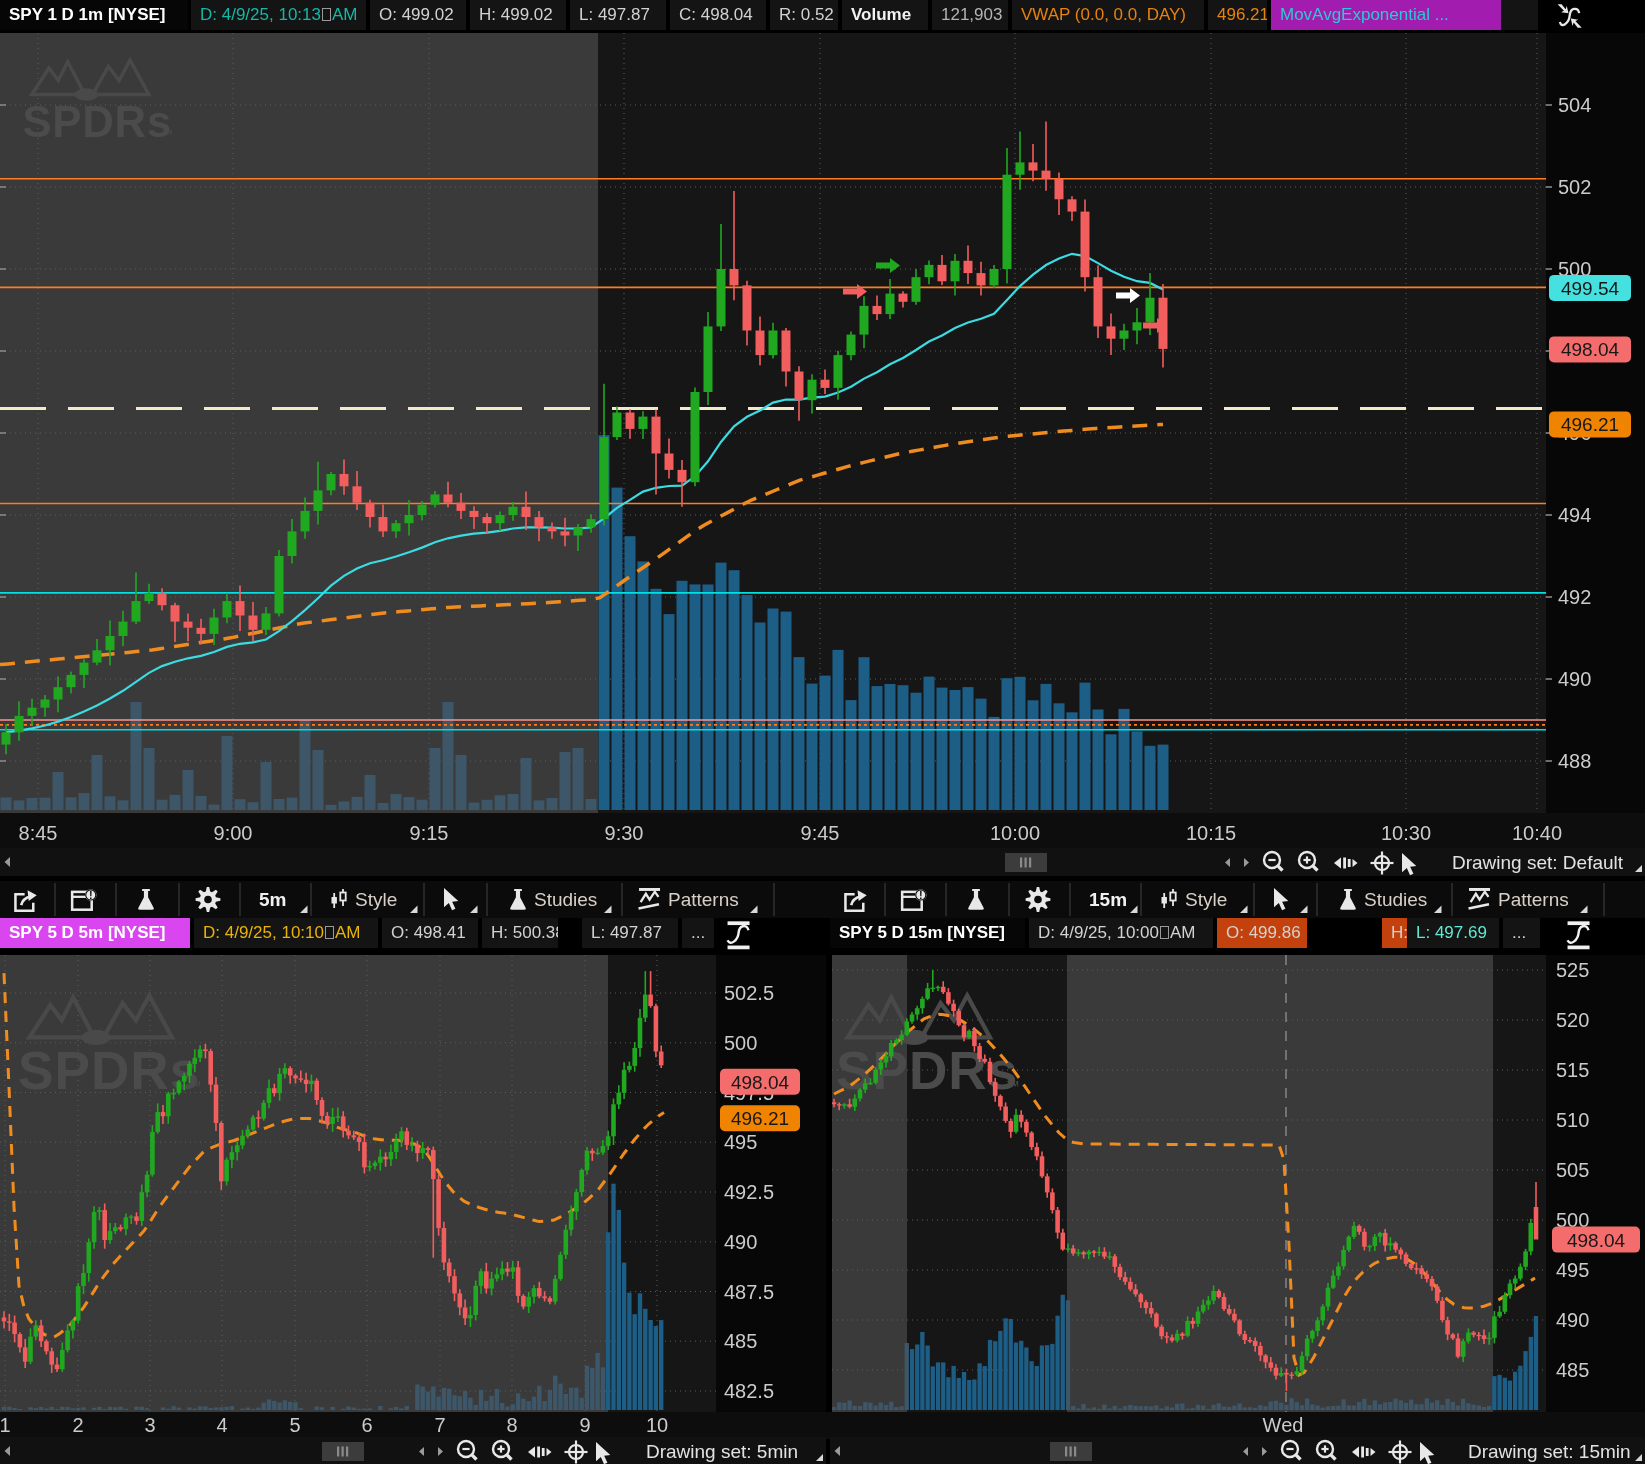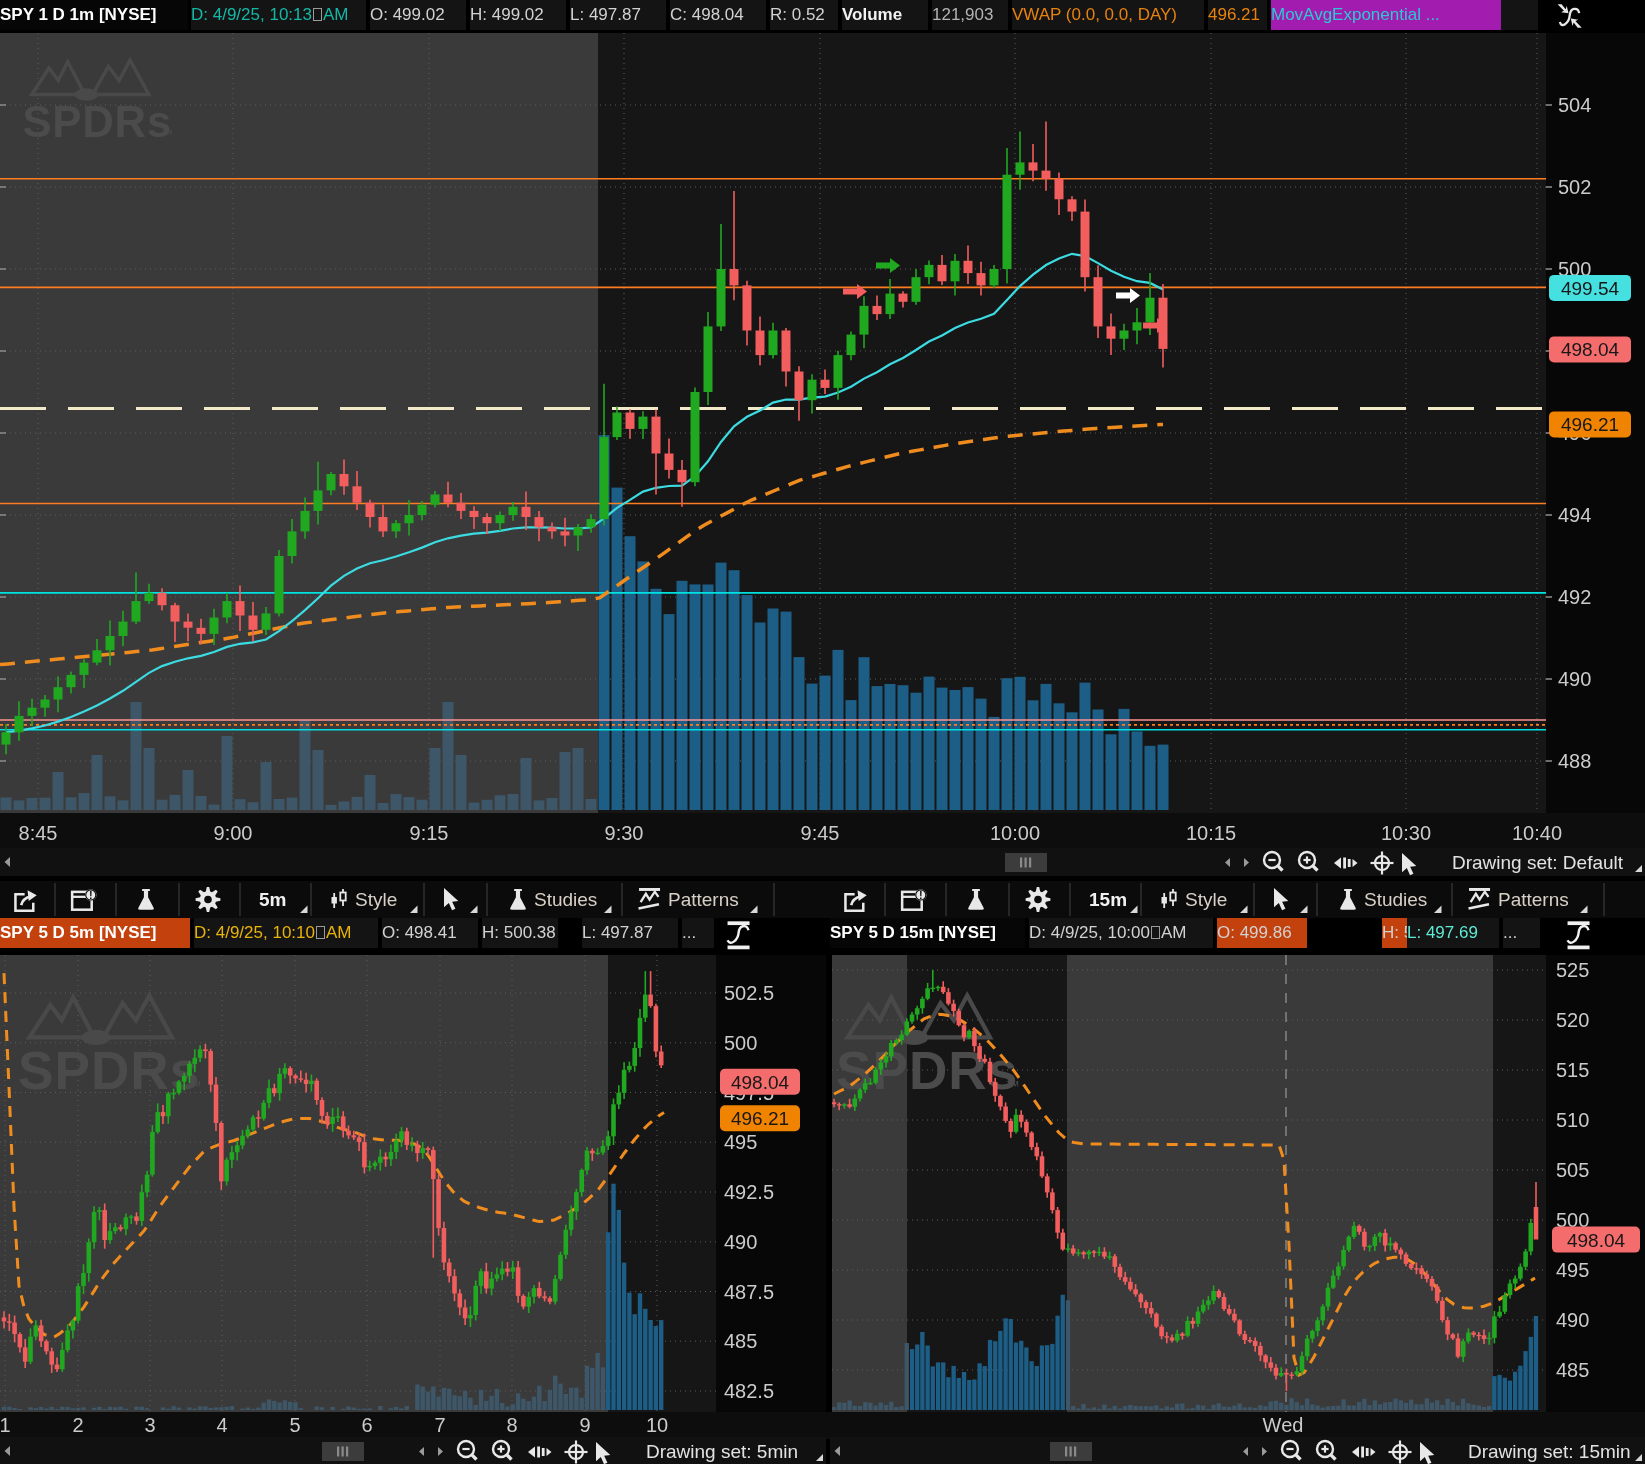--- a/index.html
+++ b/index.html
@@ -1,16 +1,16 @@
 <!DOCTYPE html>
 <html><head><meta charset="utf-8"><style>
 *{margin:0;padding:0;box-sizing:border-box}
 html,body{width:1645px;height:1464px;background:#000;overflow:hidden;font-family:"Liberation Sans",sans-serif}
 #page{position:relative;width:1645px;height:1464px;background:#000}
-.seg{position:absolute;height:30px;line-height:30px;font-size:17px;white-space:nowrap;overflow:hidden}
+.seg{position:absolute;height:30px;line-height:30px;font-size:17px;padding-left:9px;white-space:nowrap;overflow:hidden}
 .tofu{display:inline-block;width:9px;height:13px;border:1.2px solid #9a9a9a;margin:0 1px;vertical-align:-1px}
 </style></head>
 <body>
 <div id="page">
 <div style="position:absolute;left:0;top:0;width:1645px;height:33px;background:#000"></div>
 <div class="seg" style="left:0px;top:0px;width:188px;font-weight:bold;color:#ffffff;background:#060606">SPY 1 D 1m [NYSE]</div>
     <div class="seg" style="left:191px;top:0px;width:175px;color:#14b8a6;background:#141414">D: 4/9/25, 10:13<span class="tofu"></span>AM</div>
     <div class="seg" style="left:370px;top:0px;width:96px;color:#d2d2d2;background:#141414">O: 499.02</div>
     <div class="seg" style="left:470px;top:0px;width:96px;color:#d2d2d2;background:#141414">H: 499.02</div>
     <div class="seg" style="left:570px;top:0px;width:96px;color:#d2d2d2;background:#141414">L: 497.87</div>
@@ -526,21 +526,21 @@
           <line x1="116" y1="2" x2="116" y2="35"></line>
 <line x1="179" y1="2" x2="179" y2="35"></line>
           <line x1="240" y1="2" x2="240" y2="35"></line>
 <line x1="311" y1="2" x2="311" y2="35"></line>
           <line x1="424" y1="2" x2="424" y2="35"></line>
 <line x1="487" y1="2" x2="487" y2="35"></line>
           <line x1="622" y1="2" x2="622" y2="35"></line>
 <line x1="774" y1="2" x2="774" y2="35"></line>
 </g>
       </svg></div>
-<div class="seg" style="left:0px;top:918px;width:190px;font-weight:bold;color:#ffffff;background:#c2410c">SPY 5 D 5m [NYSE]</div>
+<div class="seg" style="left:0px;top:918px;width:190px;font-weight:bold;color:#ffffff;background:#d946ef">SPY 5 D 5m [NYSE]</div>
     <div class="seg" style="left:194px;top:918px;width:184px;color:#eab308;background:#141414">D: 4/9/25, 10:10<span class="tofu"></span>AM</div>
     <div class="seg" style="left:382px;top:918px;width:96px;color:#d2d2d2;background:#141414">O: 498.41</div>
     <div class="seg" style="left:482px;top:918px;width:76px;color:#d2d2d2;background:#141414">H: 500.38</div>
     <div class="seg" style="left:582px;top:918px;width:96px;color:#d2d2d2;background:#141414">L: 497.87</div>
     <div class="seg" style="left:682px;top:918px;width:32px;color:#d2d2d2;background:#141414">...</div>
 <div class="seg" style="left:830px;top:918px;width:195px;font-weight:bold;color:#ffffff;background:#060606">SPY 5 D 15m [NYSE]</div>
     <div class="seg" style="left:1029px;top:918px;width:184px;color:#d2d2d2;background:#141414">D: 4/9/25, 10:00<span class="tofu"></span>AM</div>
     <div class="seg" style="left:1217px;top:918px;width:90px;color:#d2d2d2;background:#c2410c">O: 499.86</div>
     <div class="seg" style="left:1382px;top:918px;width:107px;color:#d2d2d2;background:#c2410c">H: 503.67</div>
     <div class="seg" style="left:1407px;top:918px;width:92px;color:#5eead4;background:#141414">L: 497.69</div>

